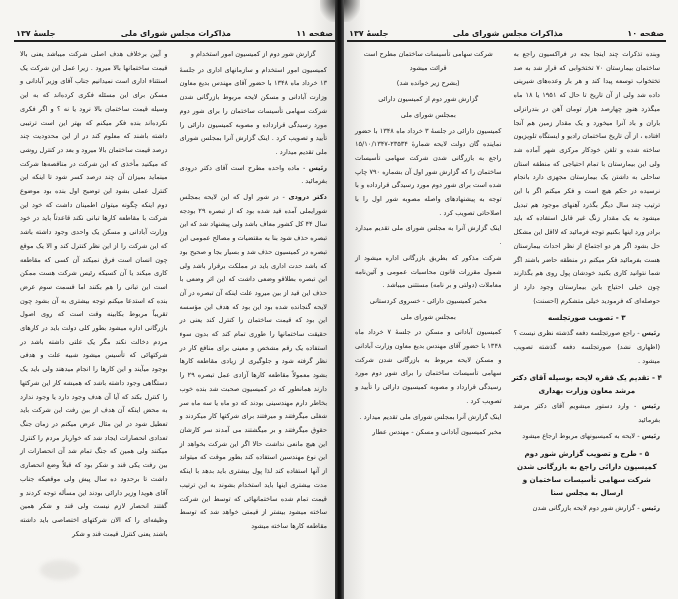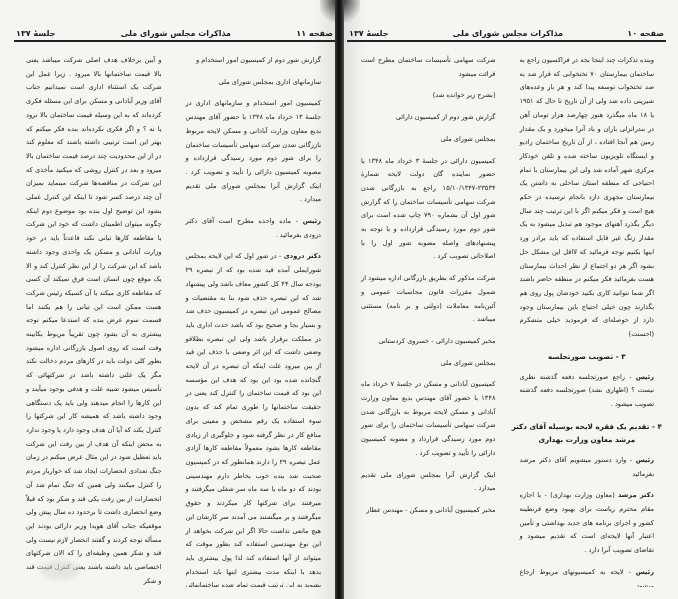--- a/index.html
+++ b/index.html
@@ -26,42 +26,41 @@
   }
   .left .running-head { left:16px; right:6px; }
   .right .running-head { left:10px; right:14px; }
   .rule { position:absolute; top:40px; height:2px; background:#222; }
   .left .rule { left:14px; right:4px; }
   .right .rule { left:8px; right:12px; }
   .cols { position:absolute; top:46px; bottom:12px; display:flex; direction:rtl; }
   .left .cols { left:14px; right:6px; }
   .right .cols { left:10px; right:12px; }
   .col { flex:1; padding:0 4px; direction:rtl; text-align:justify; font-size:6.6px; line-height:13.7px; overflow:hidden; }
-  .col p { margin:8px; }
-  .col .center { }
+  .col p { margin:2px; }
+  .col .center { text-align:center; }
   .col .heading { text-align:center; font-weight:bold; font-size:7.2px; line-height:13px; margin:3px 0; }
   .col .speaker { font-weight:bold; }
   .smudge { position:absolute; background:#d8d6d2; border-radius:50%; filter:blur(2px); opacity:0.5; }
 </style>
 </head>
 <body>
 
 <div class="spread">
 
   <div class="page left">
     <div class="running-head">
       <span>صفحه ۱۱</span>
       <span>مذاکرات مجلس شورای ملی</span>
       <span>جلسهٔ ۱۳۷</span>
     </div>
     <div class="rule"></div>
     <div class="cols">
       <div class="col">
           <p class="center">گزارش شور دوم از کمیسیون امور استخدام و</p>
-          <p class="center">سازمانهای اداری بمجلس شورای ملی</p>
           <p><span>کمیسیون امور استخدام و سازمانهای اداری در جلسهٔ ۱۳ خرداد ماه ۱۳۴۸ با حضور آقای مهندس بدیع معاون وزارت آبادانی و مسکن لایحه مربوط بازرگانی شدن شرکت سهامی تأسیسات ساختمان را برای شور دوم مورد رسیدگی قرارداده و مصوبه کمیسیون دارائی را تأیید و تصویب کرد . اینک گزارش آنرا بمجلس شورای ملی تقدیم میدارد .</span></p>
           <p><span class="speaker">رئیس</span><span> - ماده واحده مطرح است آقای دکتر درودی بفرمائید .</span></p>
           <p><span class="speaker">دکتر درودی</span><span> - در شور اول که این لایحه بمجلس شورایملی آمده قید شده بود که از تبصره ۲۹ بودجه سال ۴۴ کل کشور معاف باشد ولی پیشنهاد شد که این تبصره حذف شود بنا به مقتضیات و مصالح عمومی این تبصره در کمیسیون حذف شد و بسیار بجا و صحیح بود که باشد حدت اداری باید در مملکت برقرار باشد ولی این تبصره بطلاقو وضعی داشت که این اثر وضعی با حذف این قید از بین میرود علت اینکه آن تبصره در آن لایحه گنجانده شده بود این بود که هدف این مؤسسه این بود که قیمت ساختمان را کنترل کند یعنی در حقیقت ساختمانها را طوری تمام کند که بدون سوء استفاده یک رقم مشخص و معینی برای منافع کار در نظر گرفته شود و جلوگیری از زیادی مقاطعه کارها بشود معمولاً مقاطعه کارها آزادی عمل تبصره ۲۹ را دارند همانطور که در کمیسیون صحبت شد بنده خوب بخاطر دارم مهندسینی بودند که دو ماه یا سه ماه سر شغلی میگرفتند و میرفتند برای شرکتها کار میکردند و حقوق میگرفتند و بر میگشتند می آمدند سر کارشان این هیچ مانعی نداشت حالا اگر این شرکت بخواهد از این نوع مهندسین استفاده کند بطور موقت که میتواند از آنها استفاده کند لذا پول بیشتری باید بدهد با اینکه مدت بیشتری اینها باید استخدام بشوند به این ترتیب قیمت تمام شده ساختمانهائی که توسط این شرکت ساخته میشود بیشتر از قیمتی خواهد شد که توسط مقاطعه کارها ساخته میشود</span></p>
         </div>
       <div class="col">
           <p><span>و آیین برخلاف هدف اصلی شرکت میباشد یعنی بالا قیمت ساختمانها بالا میرود . زیرا عمل این شرکت یک استثناء اداری است نمیدانیم جناب آقای وزیر آبادانی و مسکن برای این مسئله فکری کرده‌اند که به این وسیله قیمت ساختمان بالا نرود یا نه ؟ و اگر فکری نکرده‌اند بنده فکر میکنم که بهتر این است ترتیبی داشته باشند که معلوم کند در از این محدودیت چند درصد قیمت ساختمان بالا میرود و بعد در کنترل روشی که میکنید مأخذی که این شرکت در مناقصه‌ها شرکت مینماید بمیزان آن چند درصد کسر شود تا اینکه این کنترل عملی بشود این توضیح اول بنده بود موضوع دوم اینکه چگونه میتوان اطمینان داشت که خود این شرکت با مقاطعه کارها تبانی نکند قاعدتاً باید در خود وزارت آبادانی و مسکن یک واحدی وجود داشته باشد که این شرکت را از این نظر کنترل کند و الا یک موقع چون انسان است فرق نمیکند آن کسی که مقاطعه کاری میکند یا آن کسیکه رئیس شرکت هست ممکن است این تبانی را هم بکنند اما قسمت سوم عرض بنده که استدعا میکنم توجه بیشتری به آن بشود چون تقریباً مربوط بکابینه وقت است که روی اصول بازرگانی اداره میشود بطور کلی دولت باید در کارهای مردم دخالت نکند مگر یک علتی داشته باشد در شرکتهائی که تأسیس میشود شبیه علت و هدفی بوجود میآیند و این کارها را انجام میدهند ولی باید یک دستگاهی وجود داشته باشد که همیشه کار این شرکتها را کنترل بکند که آیا آن هدف وجود دارد یا وجود ندارد به محض اینکه آن هدف از بین رفت این شرکت باید تعطیل شود در این مثال عرض میکنم در زمان جنگ تعدادی انحصارات ایجاد شد که خواربار مردم را کنترل میکنند ولی همین که جنگ تمام شد آن انحصارات از بین رفت یکی قند و شکر بود که قبلاً وضع انحصاری داشت تا برحدود ده سال پیش ولی موقعیکه جناب آقای هویدا وزیر دارائی بودند این مسأله توجه کردند و گفتند انحصار لازم نیست ولی قند و شکر همین وظیفه‌ای را که الان شرکتهای اختصاصی باید داشته باشند یعنی کنترل قیمت قند و شکر</span></p>
         </div>
     </div>
     <div class="smudge" style="left:40px;top:560px;width:40px;height:20px;"></div>
   </div>
@@ -73,31 +72,31 @@
       <span>جلسهٔ ۱۳۷</span>
     </div>
     <div class="rule"></div>
     <div class="cols">
       <div class="col">
           <p><span>وبنده تذکرات چند اینجا بجه در فراکسیون راجع به ساختمان بیمارستان ۷۰ تختخوابی که قرار شد به صد تختخواب توسعه پیدا کند و هر بار وعده‌های شیرینی داده شد ولی از آن تاریخ تا حال که ۱۹۵۱ یا ۱۸ ماه میگذرد هنوز چهارصد هزار تومان آهن در بندرانزلی باران و باد آنرا میخورد و یک مقدار زمین هم آنجا افتاده ، از آن تاریخ ساختمان رادیو و ایستگاه تلویزیون ساخته شده و تلفن خودکار مرکزی شهر آماده شد ولی این بیمارستان با تمام احتیاجی که منطقه استان ساحلی به داشتن یک بیمارستان مجهزی دارد بانجام نرسیده در حکم هیچ است و فکر میکنم اگر با این ترتیب چند سال دیگر بگذرد آهنهای موجود هم تبدیل میشود به یک مقدار زنگ غیر قابل استفاده که باید برادر ورد اینها بکنیم توجه فرمائید که لااقل این مشکل حل بشود اگر هر دو اجتماع از نظر احداث بیمارستان هست بفرمائید فکر میکنم در منطقه حاضر باشند اگر شما نتوانید کاری بکنید خودشان پول روی هم بگذارند چون خیلی احتیاج باین بیمارستان وجود دارد از حوصله‌ای که فرمودید خیلی متشکرم (احسنت)</span></p>
           <p class="heading">۳ - تصویب صورتجلسه</p>
           <p><span class="speaker">رئیس</span><span> - راجع صورتجلسه دفعه گذشته نظری نیست ؟ (اظهاری نشد) صورتجلسه دفعه گذشته تصویب میشود .</span></p>
           <p class="heading">۴ - تقدیم یک فقره لایحه بوسیله آقای دکتر مرشد معاون وزارت بهداری</p>
           <p><span class="speaker">رئیس</span><span> - وارد دستور میشویم آقای دکتر مرشد بفرمائید</span></p>
-          <p><span class="speaker">دکتر مرشد</span><span> (معاون وزارت بهداری) - با اجازه مقام محترم ریاست برای بهبود وضع قرنطینه کشور و اجرای برنامه های جدید بهداشتی و تأمین اعتبار آنها لایحه‌ای است که تقدیم میشود و تقاضای تصویب آنرا دارد .</span></p>
           <p><span class="speaker">رئیس</span><span> - لایحه به کمیسیونهای مربوط ارجاع میشود</span></p>
           <p class="heading">۵ - طرح و تصویب گزارش شور دوم کمیسیون دارائی راجع به بازرگانی شدن شرکت سهامی تأسیسات ساختمان و ارسال به مجلس سنا</p>
           <p><span class="speaker">رئیس</span><span> - گزارش شور دوم لایحه بازرگانی شدن</span></p>
         </div>
       <div class="col">
           <p class="center">شرکت سهامی تأسیسات ساختمان مطرح است قرائت میشود</p>
           <p class="center">(بشرح زیر خوانده شد)</p>
           <p class="center">گزارش شور دوم از کمیسیون دارائی</p>
           <p class="center">بمجلس شورای ملی</p>
           <p><span>کمیسیون دارائی در جلسهٔ ۳ خرداد ماه ۱۳۴۸ با حضور نماینده گان دولت لایحه شمارهٔ ۲۳۵۳۴-۱۵/۱۰/۱۳۴۷ راجع به بازرگانی شدن شرکت سهامی تأسیسات ساختمان را که گزارش شور اول آن بشماره ۷۹۰ چاپ شده است برای شور دوم مورد رسیدگی قرارداده و با توجه به پیشنهادهای واصله مصوبه شور اول را با اصلاحاتی تصویب کرد .</span></p>
+          <p><span>اینک گزارش آنرا به مجلس شورای ملی تقدیم میدارد .</span></p>
           <p><span>شرکت مذکور که بطریق بازرگانی اداره میشود از شمول مقررات قانون محاسبات عمومی و آئین‌نامه معاملات (دولتی و بر نامه) مستثنی میباشد .</span></p>
           <p class="center">مخبر کمیسیون دارائی - خسروی کردستانی</p>
           <p class="center">بمجلس شورای ملی</p>
           <p><span>کمیسیون آبادانی و مسکن در جلسهٔ ۷ خرداد ماه ۱۳۴۸ با حضور آقای مهندس بدیع معاون وزارت آبادانی و مسکن لایحه مربوط به بازرگانی شدن شرکت سهامی تأسیسات ساختمان را برای شور دوم مورد رسیدگی قرارداد و مصوبه کمیسیون دارائی را تأیید و تصویب کرد .</span></p>
           <p><span>اینک گزارش آنرا بمجلس شورای ملی تقدیم میدارد .</span></p>
           <p><span>مخبر کمیسیون آبادانی و مسکن - مهندس عطار</span></p>
         </div>
     </div>
   </div>
 

